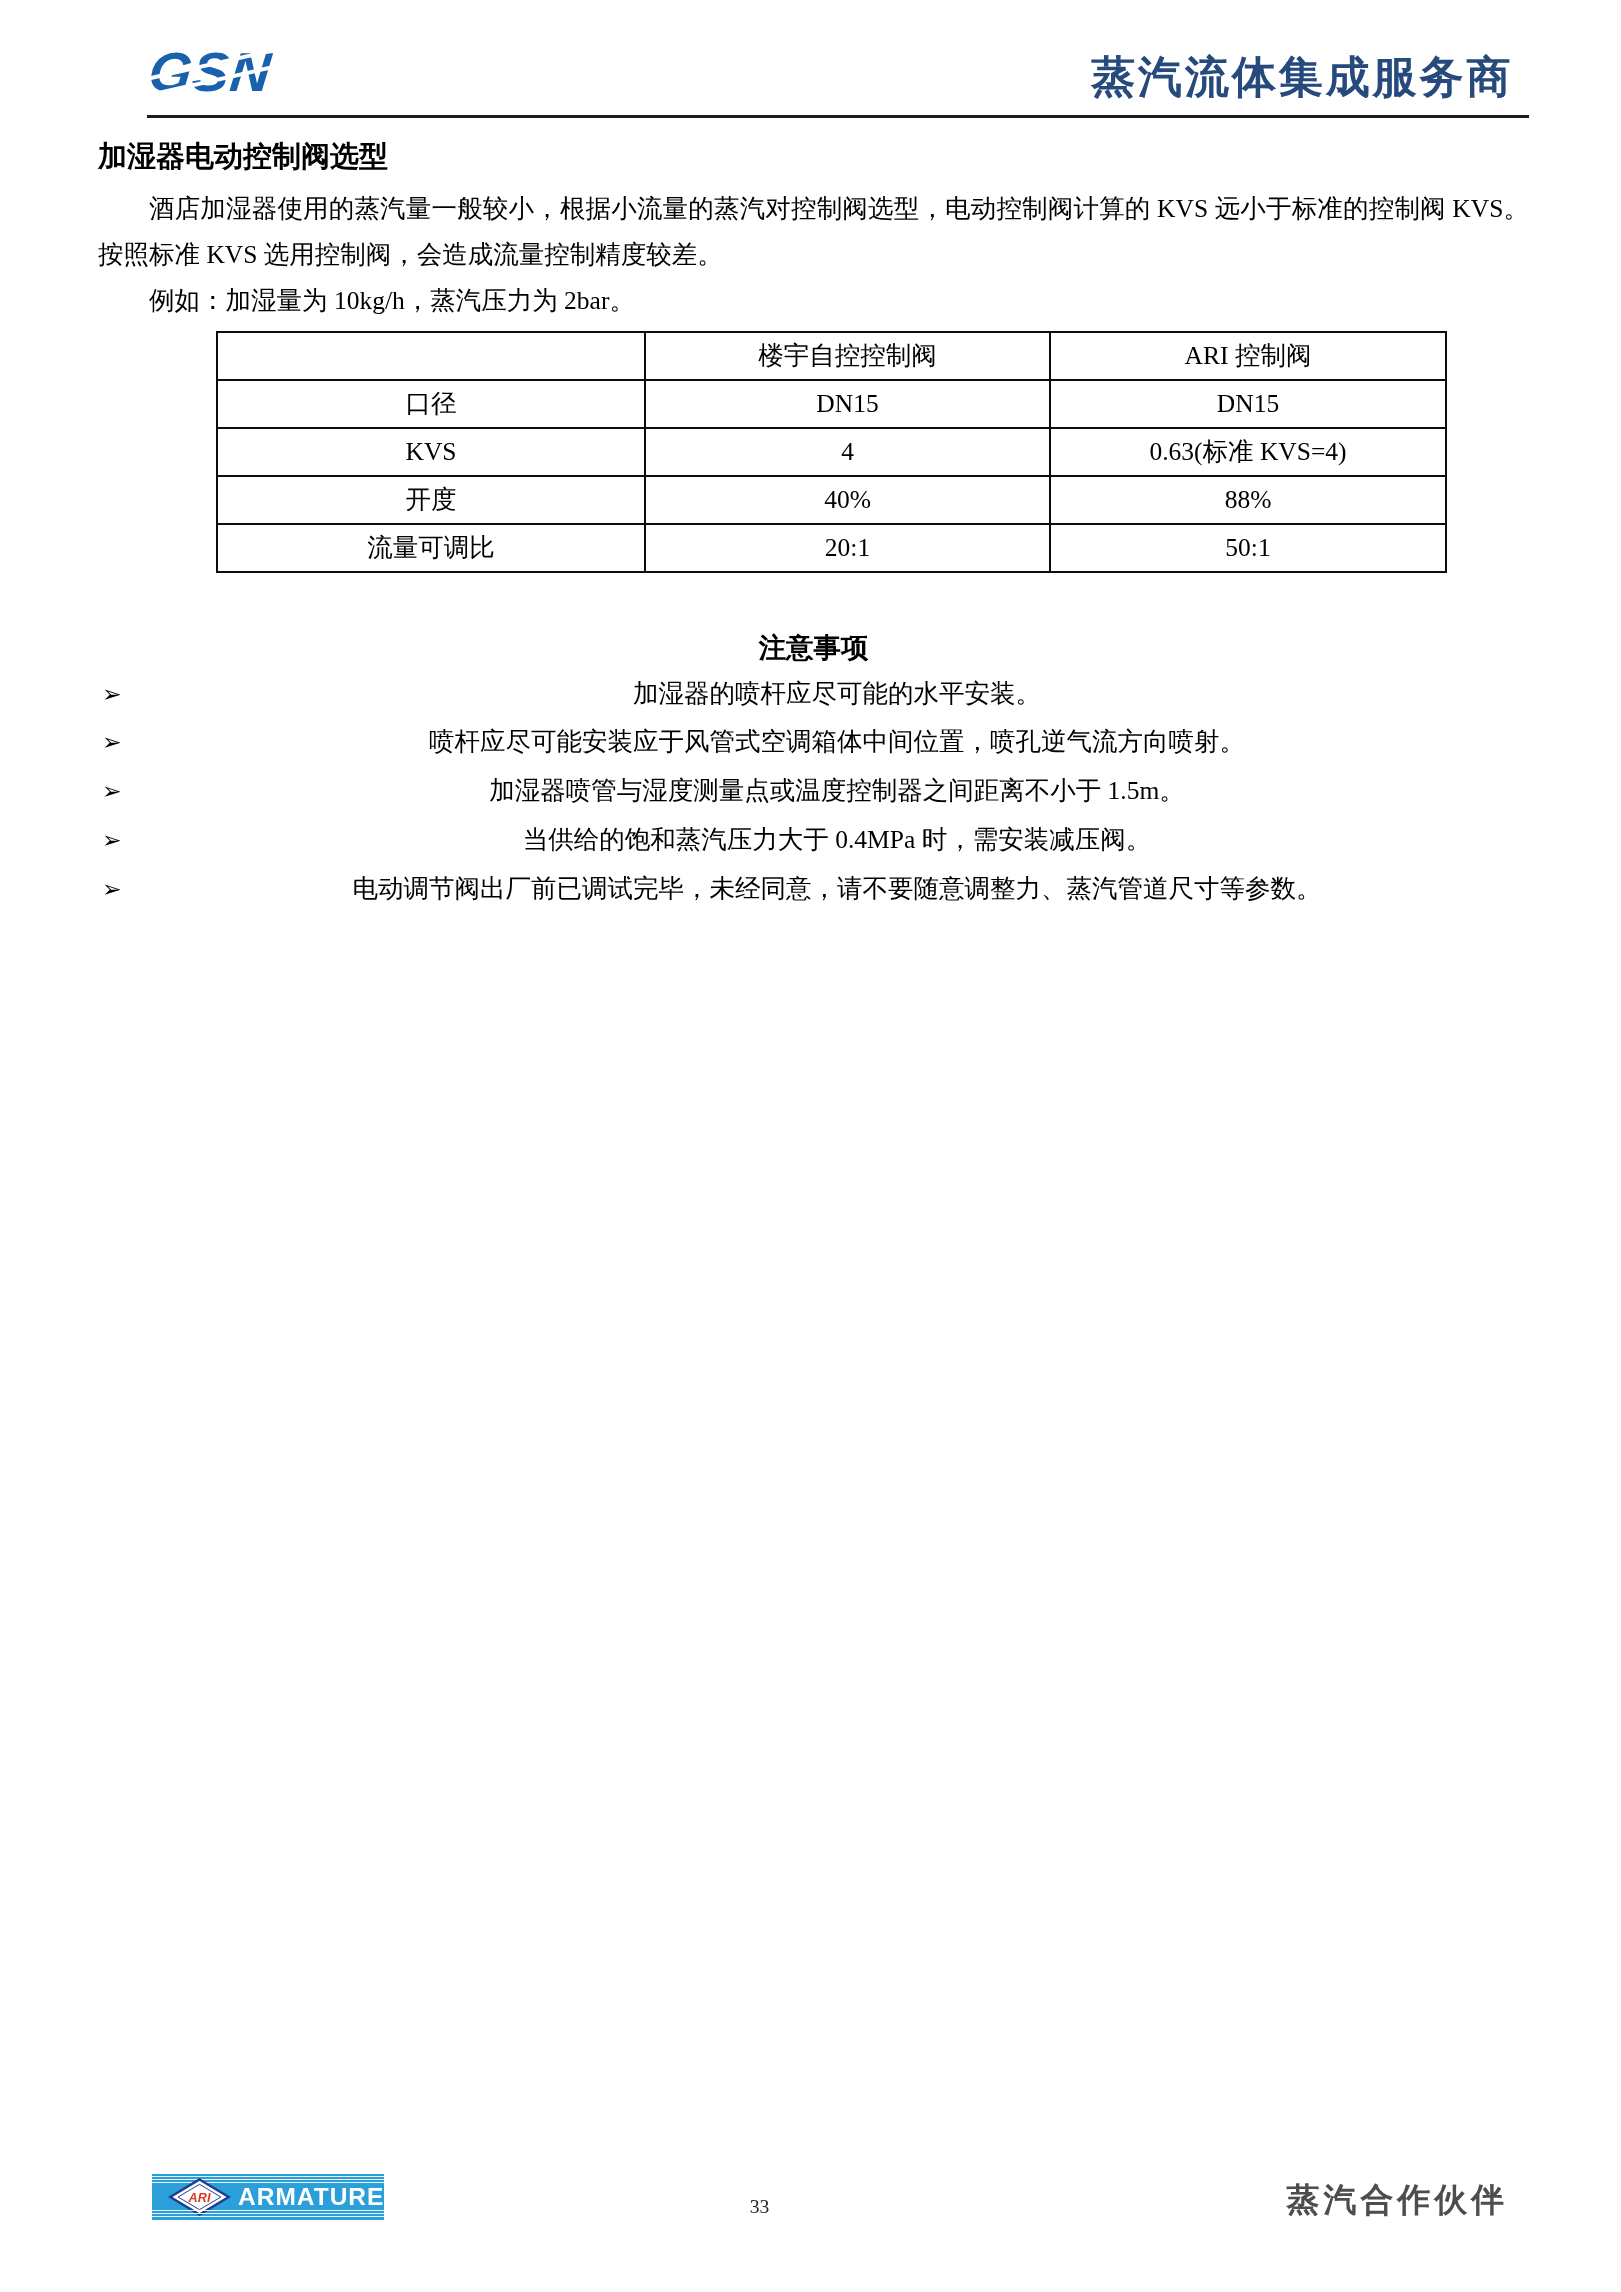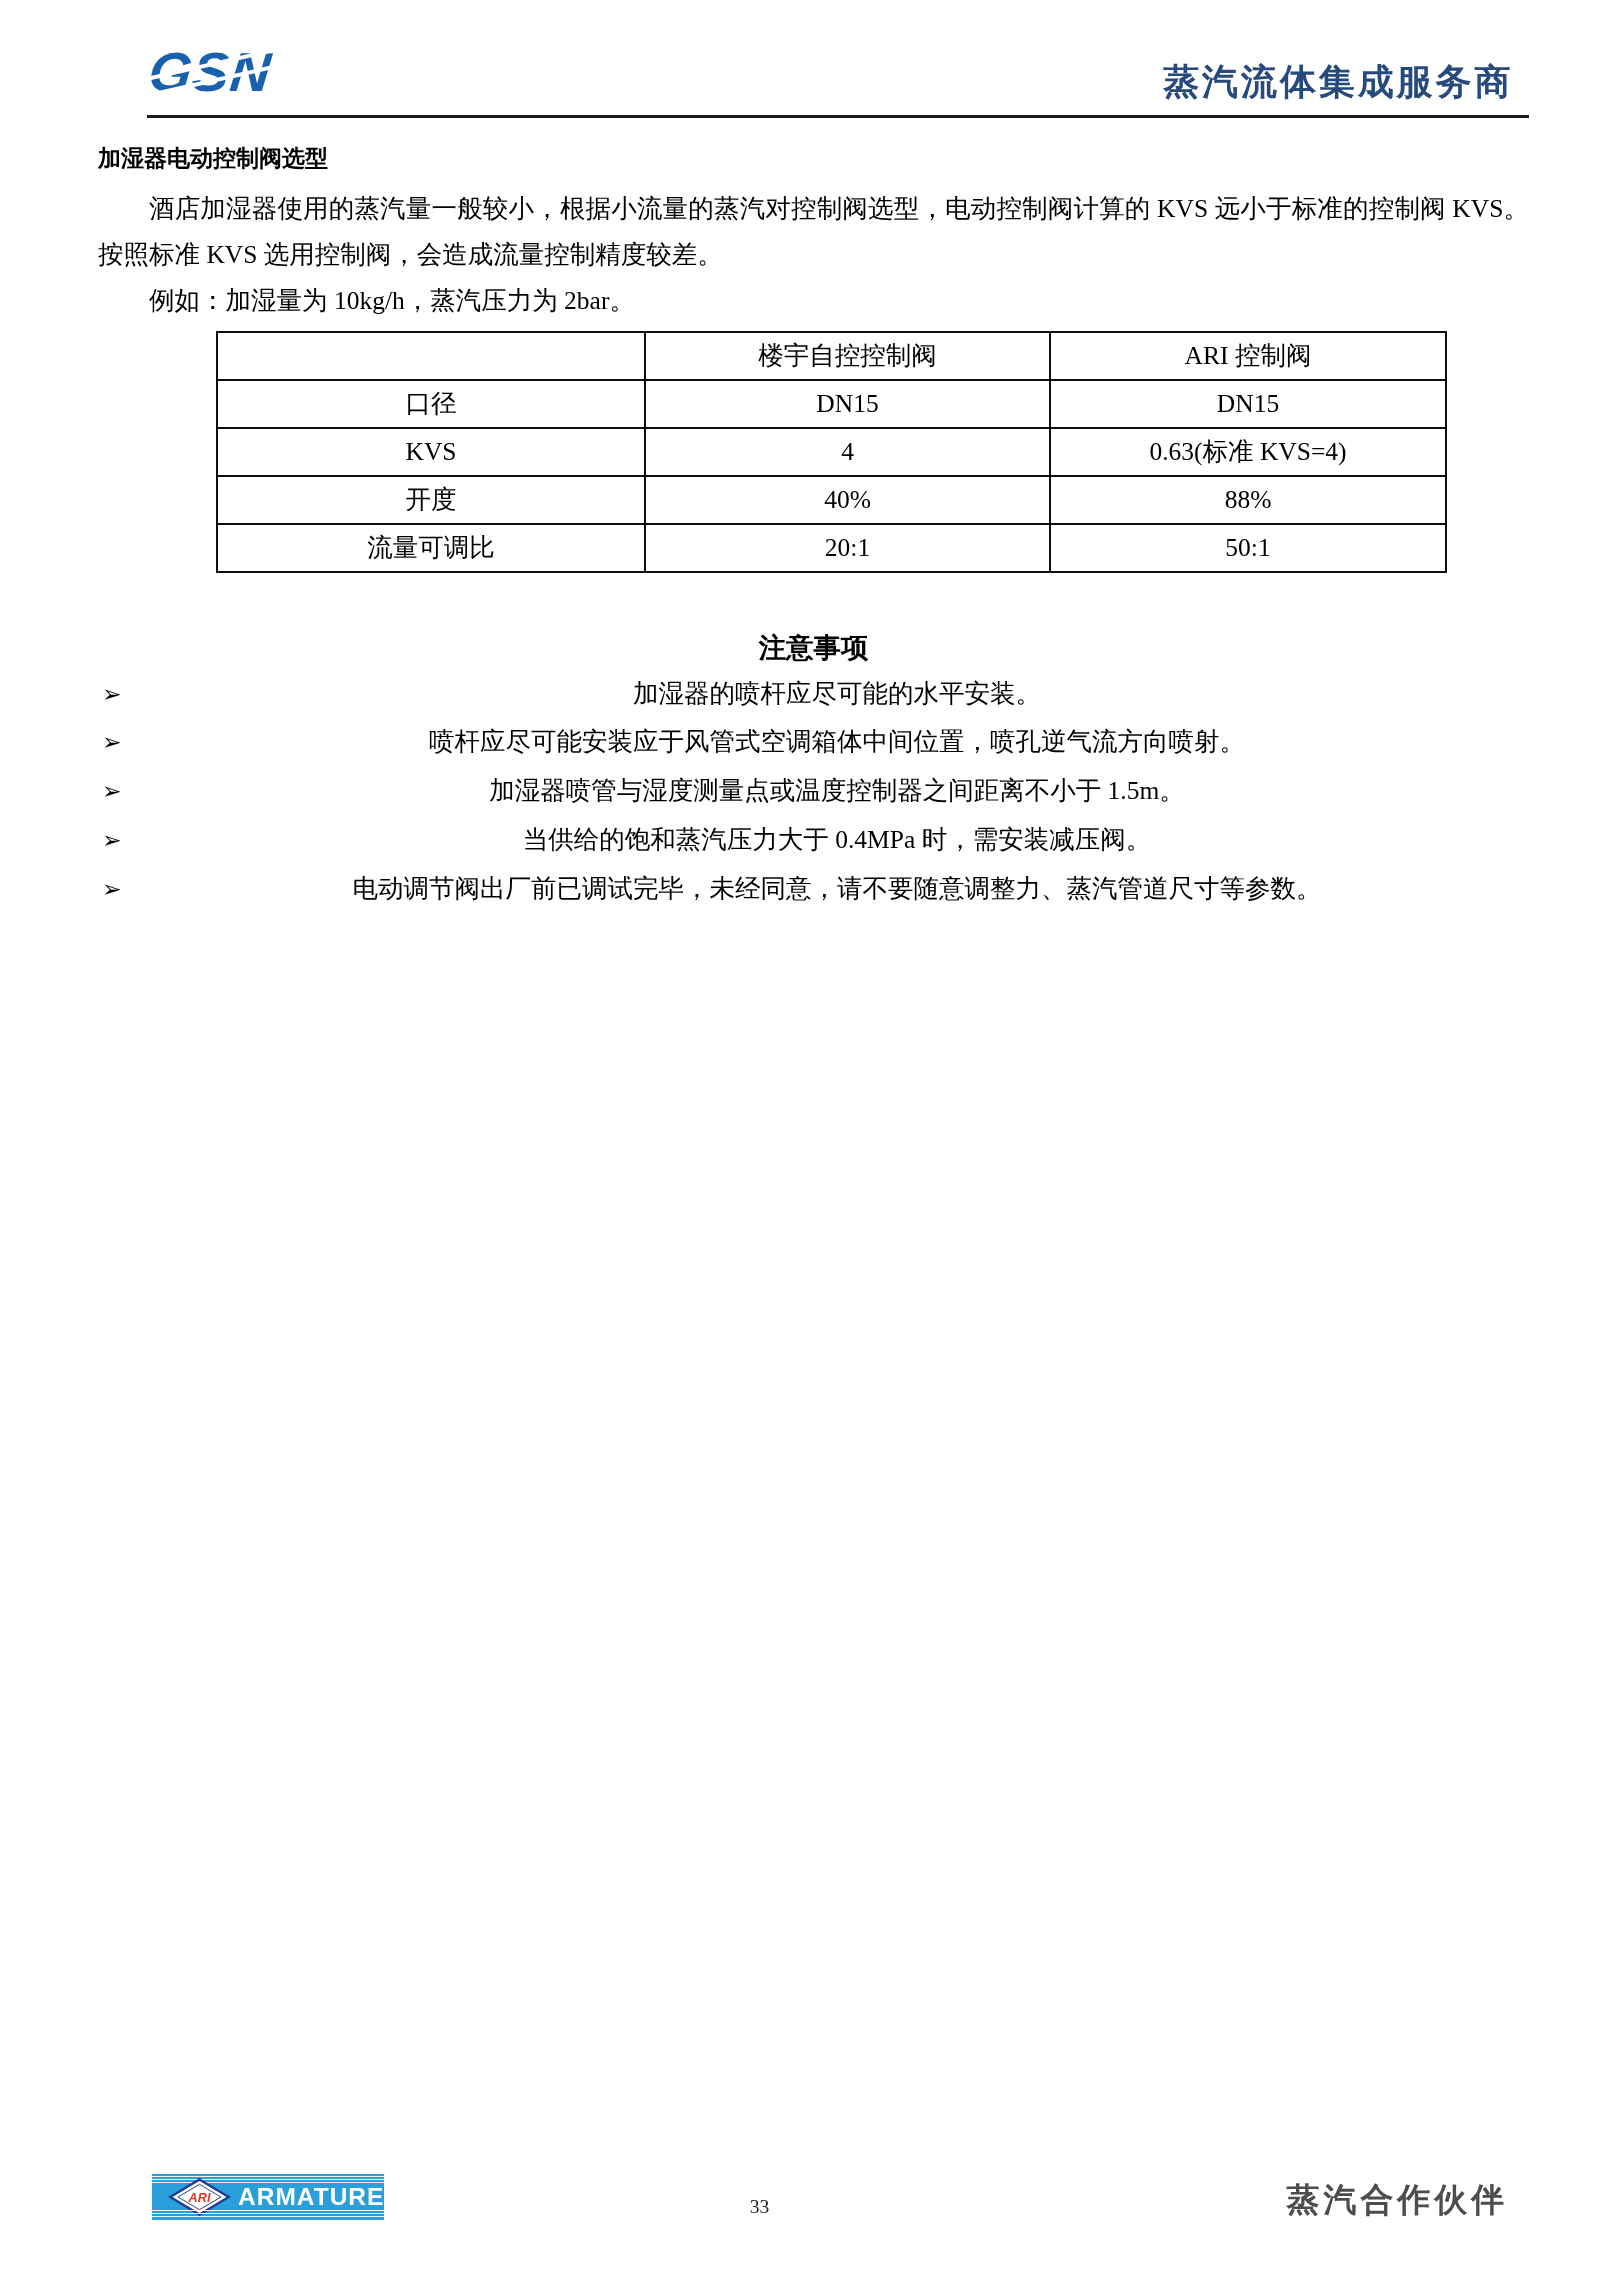--- a/index.html
+++ b/index.html
@@ -19,28 +19,28 @@
     position:absolute; left:2px; top:5.9px; width:147px; height:59px;
     font-family:"Liberation Sans","DejaVu Sans",sans-serif;
     font-weight:bold; font-style:italic; font-size:55px; line-height:59px;
     color:var(--gsn-blue); letter-spacing:1px; transform:skewX(-6deg);
   }
   .logo-gsn .stripe { position:absolute; height:3.9px; left:-7.8px; right:3.9px; background:#fff; }
   .logo-gsn .s1 { top:17.6px; transform:rotate(-13deg); }
   .logo-gsn .s2 { top:35px; transform:rotate(-13deg); }
   .tagline {
     position:absolute; right:15.7px; bottom:7.8px;
-    font-size:36px; font-weight:bold; color:var(--tagline-navy); letter-spacing:2.9px;
+    font-size:44px; font-weight:bold; color:var(--tagline-navy); letter-spacing:2.9px;
   }
 
   
   .content { position:absolute; left:98px; top:139px; width:1431px; font-size:25.5px; line-height:46px; }
   .doc-title {
-    font-family:Liberation Serif, serif;
-    font-size:23px; font-weight:bold; line-height:39px; margin:0 0 7.8px 0;
+    font-family:Liberation Mono, monospace;
+    font-size:29px; font-weight:bold; line-height:39px; margin:0 0 7.8px 0;
   }
   p.body-par { margin:0; text-align:justify; text-indent:2em; }
   p.example-line { margin:0; text-indent:2em; }
 
   table.cmp {
     border-collapse:collapse; table-layout:fixed;
     margin:6.9px 0 0 118px; width:1229px;
     border:2.9px solid #0d0d0d;
   }
   table.cmp col.c1 { width:428px; }

